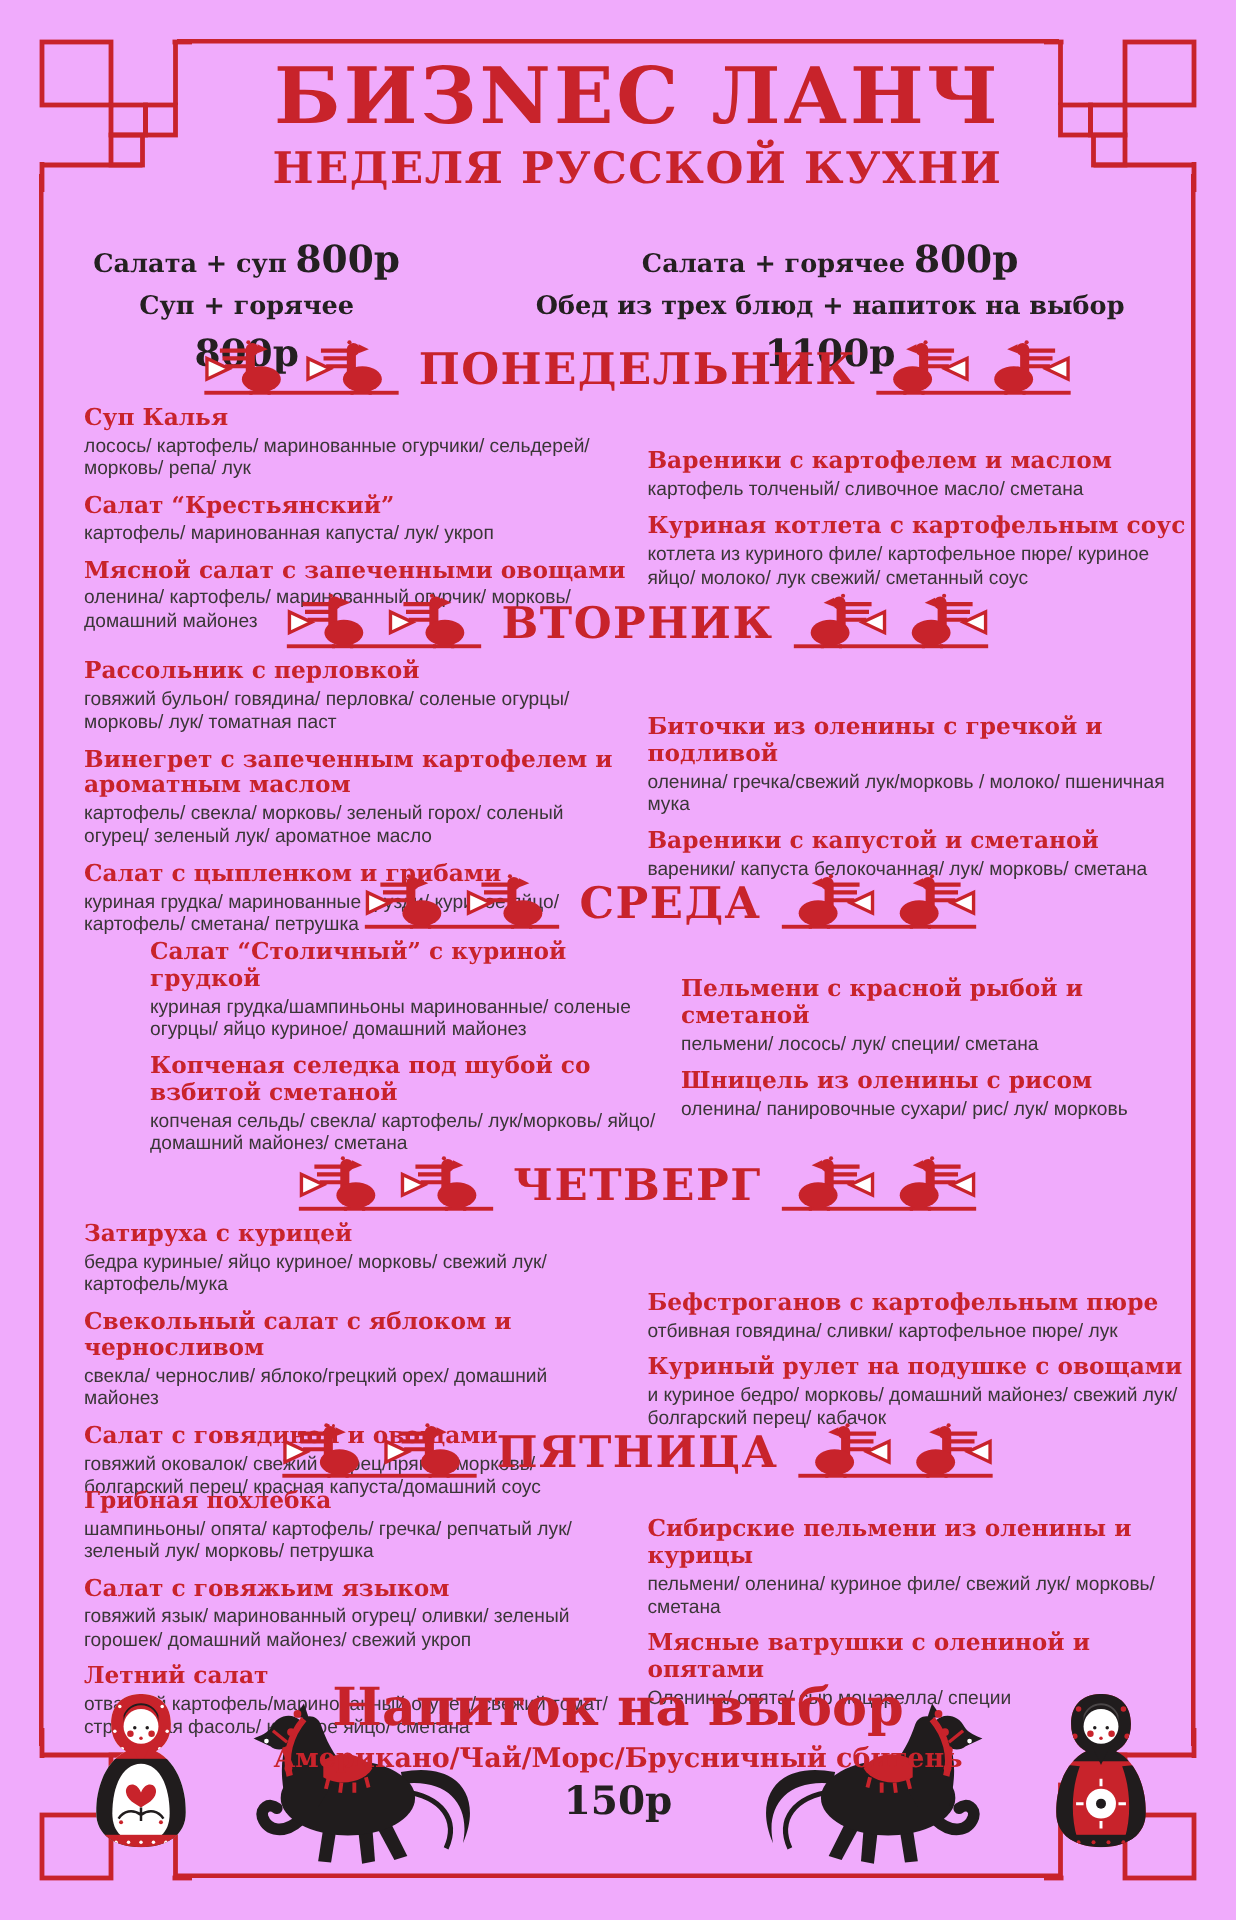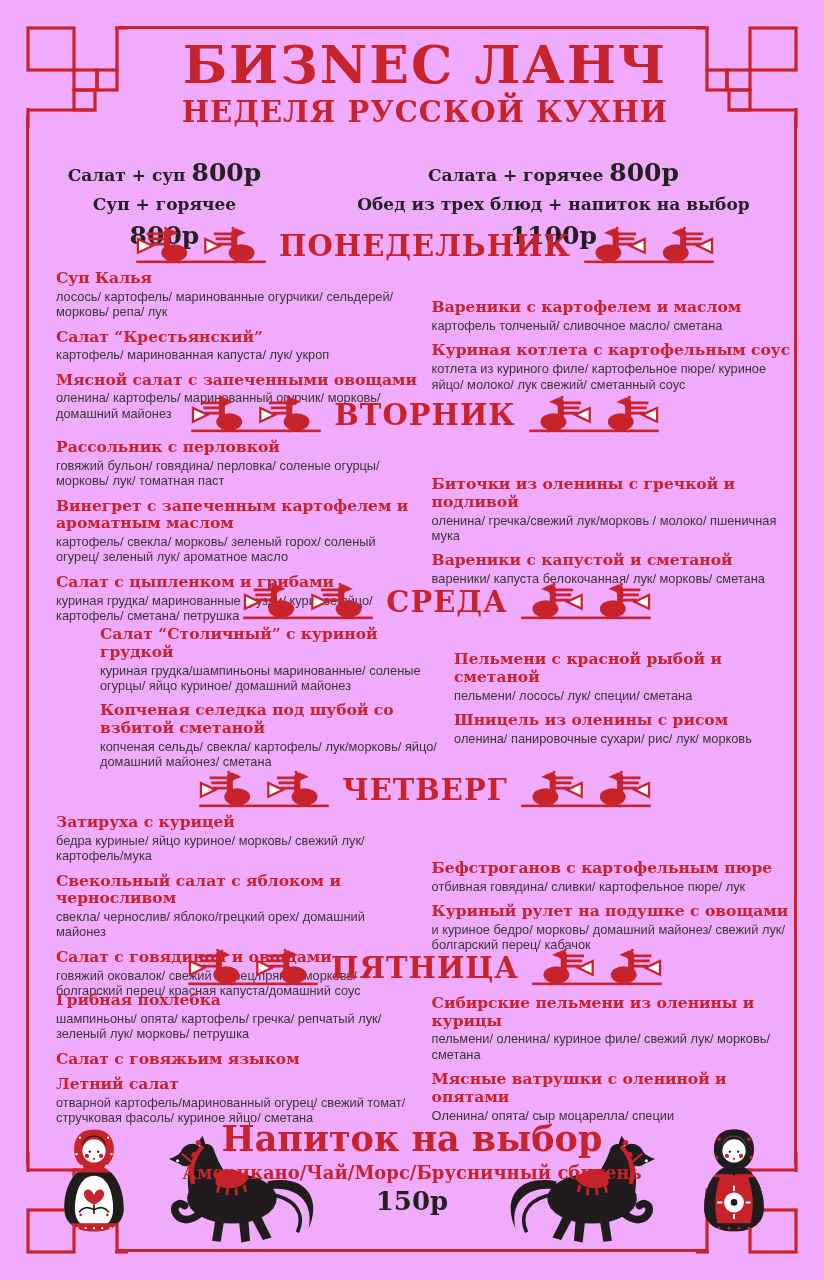--- a/index.html
+++ b/index.html
@@ -246,21 +246,21 @@
 
   <div class="content">
 
     <header class="abs center" style="top:38px;">
       <div class="title">БИЗNЕС ЛАНЧ</div>
       <div class="subtitle">НЕДЕЛЯ РУССКОЙ КУХНИ</div>
     </header>
 
     <section class="abs pricing" style="top:154px;">
       <div class="pricing-col">
-        <div class="pr-row"><span>Салат + суп </span><span class="pr-price">800р</span></div>
+        <div class="pr-row"><span>Салата + суп </span><span class="pr-price">800р</span></div>
         <div class="pr-row"><span>Суп + горячее </span><span class="pr-price">800р</span></div>
       </div>
       <div class="pricing-col">
         <div class="pr-row"><span>Салата + горячее </span><span class="pr-price">800р</span></div>
         <div class="pr-row"><span>Обед из трех блюд + напиток на выбор </span><span class="pr-price">1100р</span></div>
       </div>
     </section>
 
     <section class="abs h-mon" style="top:224px;">
       <div class="day-header">
@@ -421,20 +421,21 @@
           </svg>
       </div>
       <div class="day-grid">
         <div class="col-left">
           <div class="dish">
               <div class="dish-title">Грибная похлебка</div>
               <div class="dish-desc">шампиньоны/ опята/ картофель/ гречка/ репчатый лук/ зеленый лук/ морковь/ петрушка</div>
             </div>
           <div class="dish">
               <div class="dish-title">Салат с говяжьим языком</div>
+              <div class="dish-desc">говяжий язык/ маринованный огурец/ оливки/ зеленый горошек/ домашний майонез/ свежий укроп</div>
             </div>
           <div class="dish">
               <div class="dish-title">Летний салат</div>
               <div class="dish-desc">отварной картофель/маринованный огурец/ свежий томат/ стручковая фасоль/ куриное яйцо/ сметана</div>
             </div>
         </div>
         <div class="col-right">
           <div class="dish">
               <div class="dish-title">Сибирские пельмени из оленины и курицы</div>
               <div class="dish-desc">пельмени/ оленина/ куриное филе/ свежий лук/ морковь/ сметана</div>

